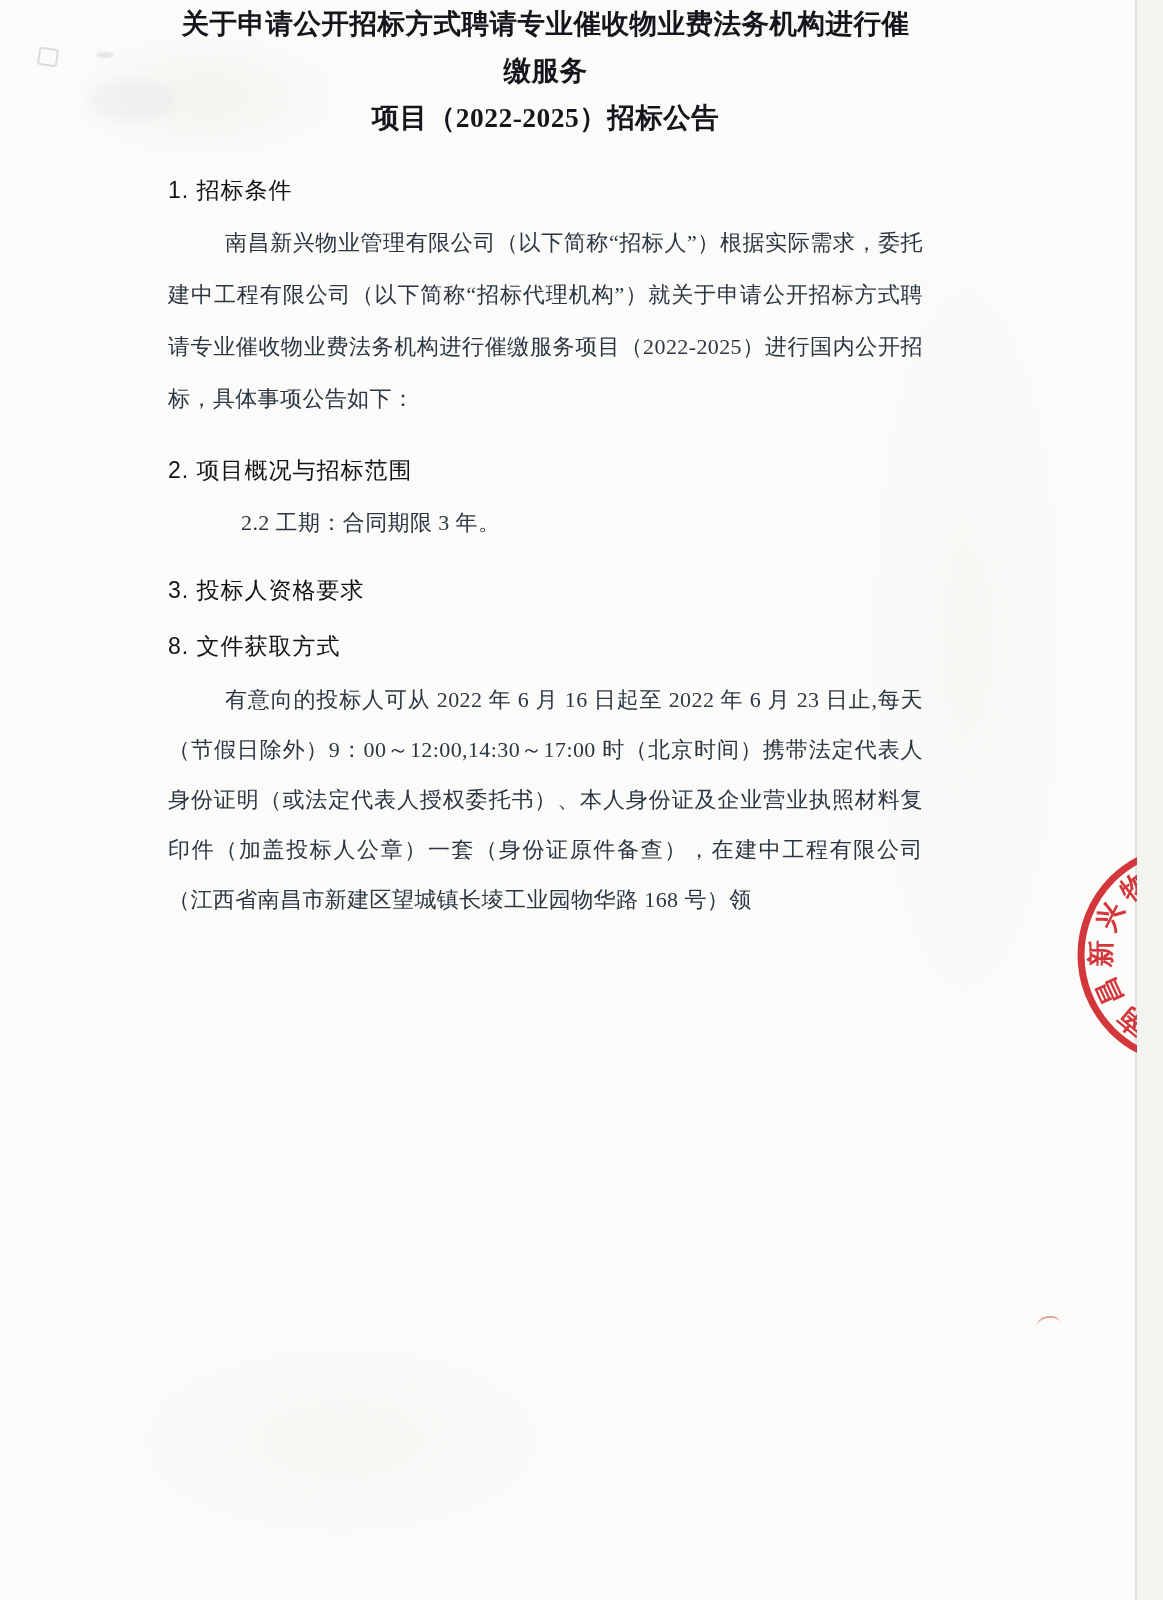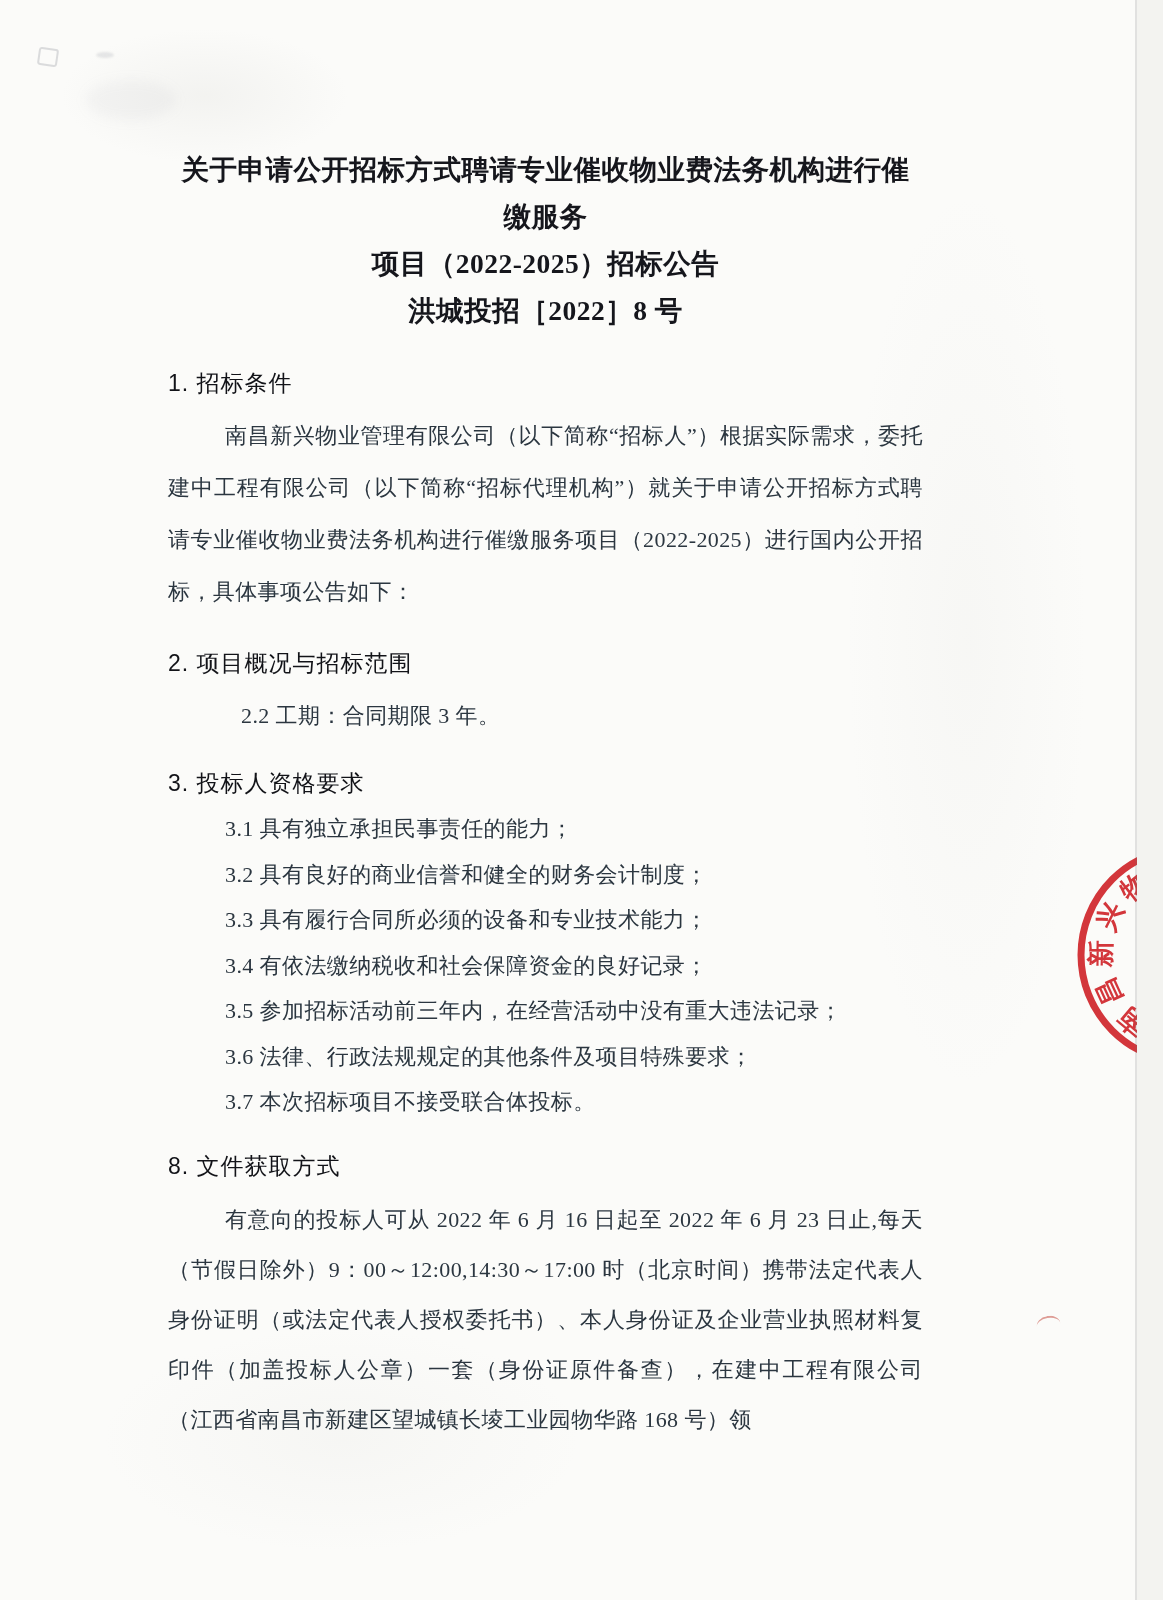--- a/index.html
+++ b/index.html
@@ -39,21 +39,20 @@
     border-top:2.5px solid rgba(198,80,70,0.55);
     border-radius:60% 60% 0 0/100% 100% 0 0;
     transform:rotate(-10deg);
   }
   .content{
     position:relative;
     margin:0 215px 0 168px; 
     color:#2b3640;
   }
   .title-block{
-    padding-top:146px;
     text-align:center;
     font-weight:700;
     font-size:27.5px;
     line-height:47px;
     color:#15161c;
     letter-spacing:0.5px;
   }
   .sec-heading{
     font-family:"Liberation Sans","DejaVu Sans",sans-serif;
     font-weight:400;
@@ -102,39 +101,29 @@
 
     <div class="smudge s1"></div>
     <div class="smudge s2"></div>
     <div class="smudge s3"></div>
 
     <div class="content">
 
       <div class="title-block">
         <div>关于申请公开招标方式聘请专业催收物业费法务机构进行催缴服务</div>
         <div>项目（2022-2025）招标公告</div>
-        <div>洪城投招［2022］8 号</div>
       </div>
 
       <div class="sec-heading h1-sp">1. 招标条件</div>
       <p class="body-para">南昌新兴物业管理有限公司（以下简称“招标人”）根据实际需求，委托建中工程有限公司（以下简称“招标代理机构”）就关于申请公开招标方式聘请专业催收物业费法务机构进行催缴服务项目（2022-2025）进行国内公开招标，具体事项公告如下：</p>
 
       <div class="sec-heading">2. 项目概况与招标范围</div>
       <p class="body-para tight">2.2 工期：合同期限 3 年。</p>
 
       <div class="sec-heading">3. 投标人资格要求</div>
-      <div class="req-list">
-        <p class="req-item">3.1 具有独立承担民事责任的能力；</p>
-        <p class="req-item">3.2 具有良好的商业信誉和健全的财务会计制度；</p>
-        <p class="req-item">3.3 具有履行合同所必须的设备和专业技术能力；</p>
-        <p class="req-item">3.4 有依法缴纳税收和社会保障资金的良好记录；</p>
-        <p class="req-item">3.5 参加招标活动前三年内，在经营活动中没有重大违法记录；</p>
-        <p class="req-item">3.6 法律、行政法规规定的其他条件及项目特殊要求；</p>
-        <p class="req-item">3.7 本次招标项目不接受联合体投标。</p>
-      </div>
 
       <div class="sec-heading h4-sp">8. 文件获取方式</div>
       <p class="body-para p4">有意向的投标人可从 2022 年 6 月 16 日起至 2022 年 6 月 23 日止,每天（节假日除外）9：00～12:00,14:30～17:00 时（北京时间）携带法定代表人身份证明（或法定代表人授权委托书）、本人身份证及企业营业执照材料复印件（加盖投标人公章）一套（身份证原件备查），在建中工程有限公司（江西省南昌市新建区望城镇长堎工业园物华路 168 号）领</p>
 
     </div>
 
     <svg class="stamp" viewBox="0 0 260 260" aria-hidden="true">
       <defs>
         <path id="ringPath" d="M 91 197.55 A 78 78 0 1 1 169 197.55" fill="none"></path>
         <path id="codePath" d="M 77 200.3 A 88 88 0 0 0 183 200.3" fill="none"></path>

